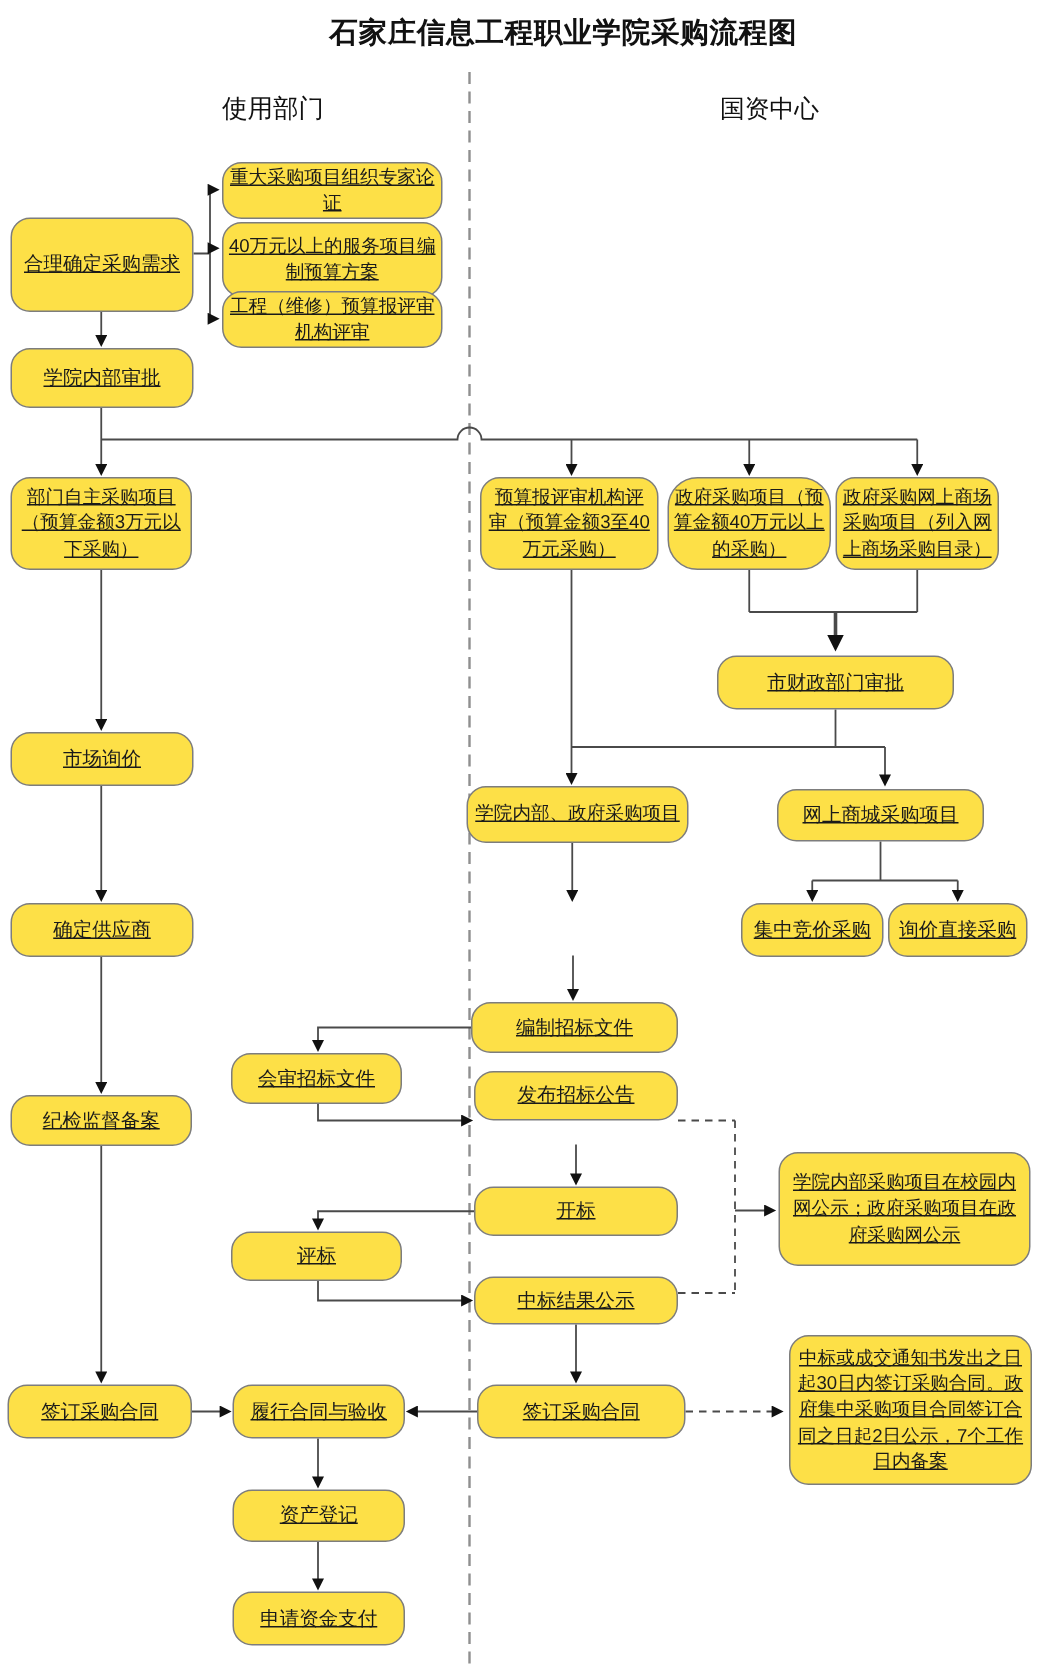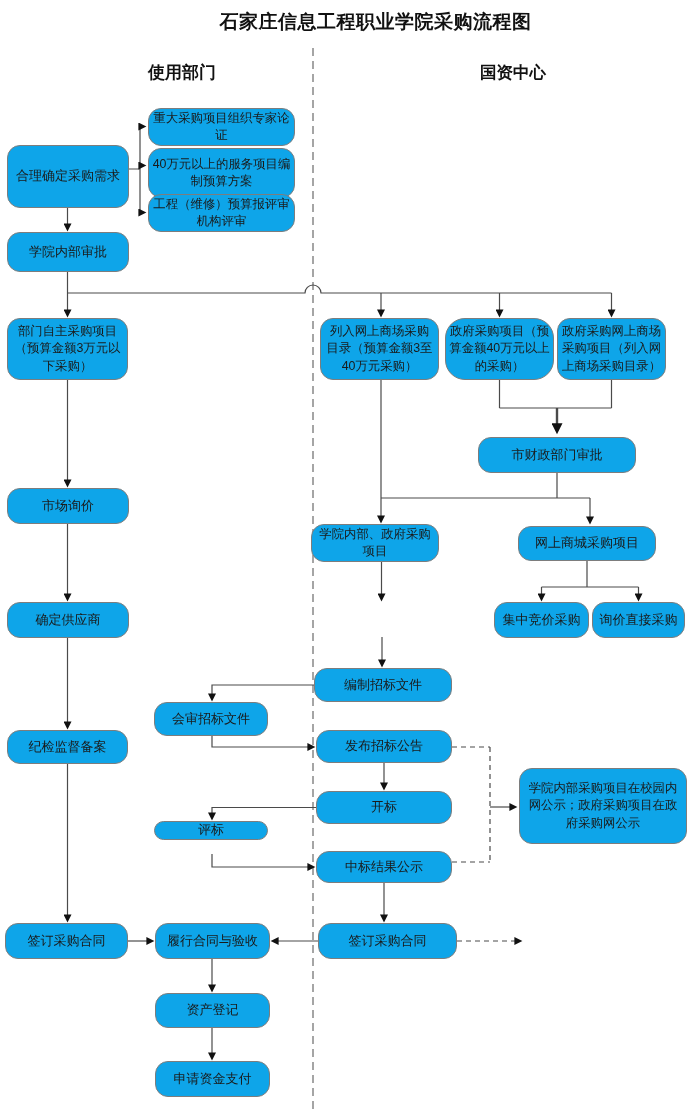--- a/index.html
+++ b/index.html
@@ -4,28 +4,29 @@
 <style>
   html,body { margin:0; padding:0; background:#ffffff; }
   .stage {
     position:relative; width:695px; height:1112px; background:#ffffff;
     font-family:"Liberation Sans","DejaVu Sans",sans-serif; overflow:hidden;
   }
   .flow-title {
     position:absolute; left:0; top:9px; width:695px; text-align:center;
     font-size:19px; font-weight:bold; letter-spacing:0.5px; color:#111111;padding-left:28px;
   }
-  .lane-label { position:absolute; font-weight:bold; font-size:17px; color:#111111; white-space:nowrap; }
+  .lane-label { position:absolute; font-weight:normal; font-size:17px; color:#111111; white-space:nowrap; }
   svg.wires { position:absolute; left:0; top:0; z-index:1; }
   .node {
     position:absolute; box-sizing:border-box; z-index:2;
-    border:1.6px solid #7d7d7d; border-radius:13px; background:#0ea5e9;
+    border:1.6px solid #7d7d7d; border-radius:13px; background:#fde047;
     display:flex; align-items:center; justify-content:center;
     text-align:center; color:#1a1a1a; font-size:13px; line-height:1.28;
     padding:2px 5px;
+    text-decoration:underline;
   }
   .node.sm { font-size:12.4px; line-height:1.38; padding:2px 3px; }
 </style>
 </head>
 <body>
 
 <div class="stage">
 
   <div class="flow-title">石家庄信息工程职业学院采购流程图</div>
   <div class="lane-label" style="left:148px; top:61px;">使用部门</div>
@@ -101,35 +102,36 @@
   <div class="node sm" style="left:148px; top:108px; width:147px; height:38px;">重大采购项目组织专家论证</div>
   <div class="node sm" style="left:148px; top:148px; width:147px; height:50px;">40万元以上的服务项目编制预算方案</div>
   <div class="node sm" style="left:148px; top:194px; width:147px; height:38px;">工程（维修）预算报评审机构评审</div>
   <div class="node" style="left:7px; top:232px; width:122px; height:40px;">学院内部审批</div>
   <div class="node sm" style="left:7px; top:318px; width:121px; height:62px;">部门自主采购项目（预算金额3万元以下采购）</div>
   <div class="node" style="left:7px; top:488px; width:122px; height:36px;">市场询价</div>
   <div class="node" style="left:7px; top:602px; width:122px; height:36px;">确定供应商</div>
   <div class="node" style="left:7px; top:730px; width:121px; height:34px;">纪检监督备案</div>
   <div class="node" style="left:5px; top:923px; width:123px; height:36px;">签订采购合同</div>
 
-  <div class="node sm" style="left:320px; top:318px; width:119px; height:62px;">列入网上商场采购目录（预算金额3至40万元采购）</div>
+  <div class="node sm" style="left:320px; top:318px; width:119px; height:62px;">预算报评审机构评审（预算金额3至40万元采购）</div>
   <div class="node sm" style="left:445px; top:318px; width:109px; height:62px;border-radius:20px;">政府采购项目（预算金额40万元以上的采购）</div>
   <div class="node sm" style="left:557px; top:318px; width:109px; height:62px;">政府采购网上商场采购项目（列入网上商场采购目录）</div>
   <div class="node" style="left:478px; top:437px; width:158px; height:36px;">市财政部门审批</div>
-  <div class="node sm" style="left:311px; top:524px; width:128px; height:38px;">学院内部、政府采购项目</div>
+  <div class="node sm" style="left:311px; top:524px; width:148px; height:38px;">学院内部、政府采购项目</div>
   <div class="node" style="left:518px; top:526px; width:138px; height:35px;">网上商城采购项目</div>
   <div class="node" style="left:494px; top:602px; width:95px; height:36px;">集中竞价采购</div>
   <div class="node" style="left:592px; top:602px; width:93px; height:36px;">询价直接采购</div>
 
   <div class="node" style="left:314px; top:668px; width:138px; height:34px;">编制招标文件</div>
   <div class="node" style="left:154px; top:702px; width:114px; height:34px;">会审招标文件</div>
-  <div class="node" style="left:316px; top:730px; width:136px; height:33px;">发布招标公告</div>
+  <div class="node" style="left:316px; top:714px; width:136px; height:33px;">发布招标公告</div>
   <div class="node" style="left:316px; top:791px; width:136px; height:33px;">开标</div>
-  <div class="node" style="left:154px; top:821px; width:114px; height:19px;">评标</div>
+  <div class="node" style="left:154px; top:821px; width:114px; height:33px;">评标</div>
   <div class="node" style="left:316px; top:851px; width:136px; height:32px;">中标结果公示</div>
   <div class="node sm" style="left:519px; top:768px; width:168px; height:76px;">学院内部采购项目在校园内网公示；政府采购项目在政府采购网公示</div>
 
   <div class="node" style="left:155px; top:923px; width:115px; height:36px;">履行合同与验收</div>
   <div class="node" style="left:318px; top:923px; width:139px; height:36px;">签订采购合同</div>
+  <div class="node sm" style="left:526px; top:890px; width:162px; height:100px;">中标或成交通知书发出之日起30日内签订采购合同。政府集中采购项目合同签订合同之日起2日公示，7个工作日内备案</div>
   <div class="node" style="left:155px; top:993px; width:115px; height:35px;">资产登记</div>
   <div class="node" style="left:155px; top:1061px; width:115px; height:36px;">申请资金支付</div>
 
 </div>
 
 </body></html>

